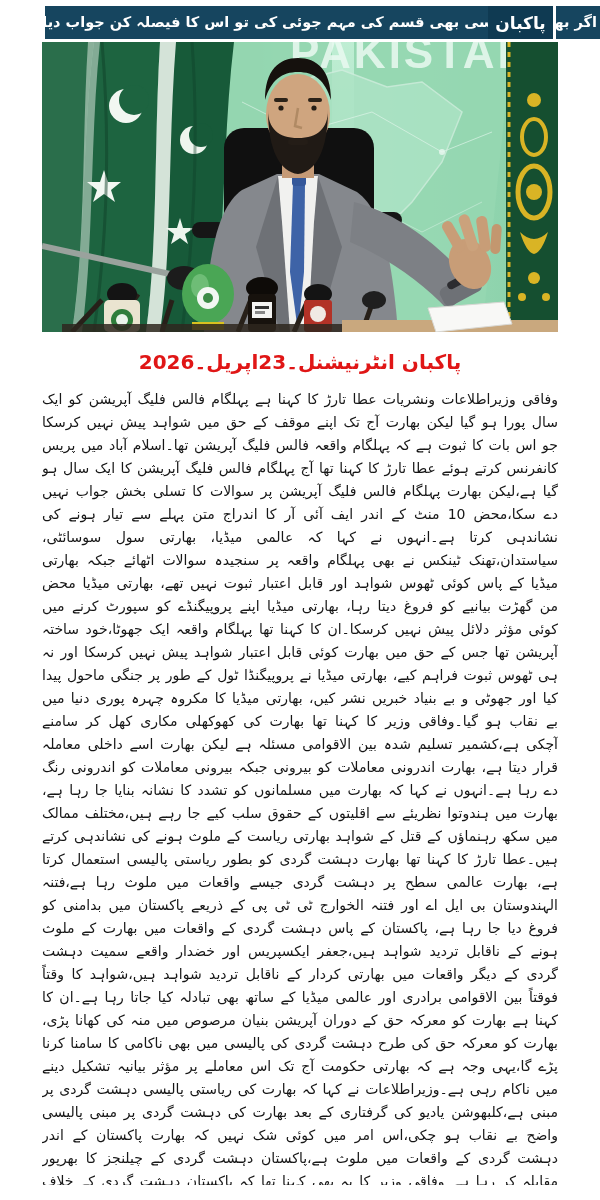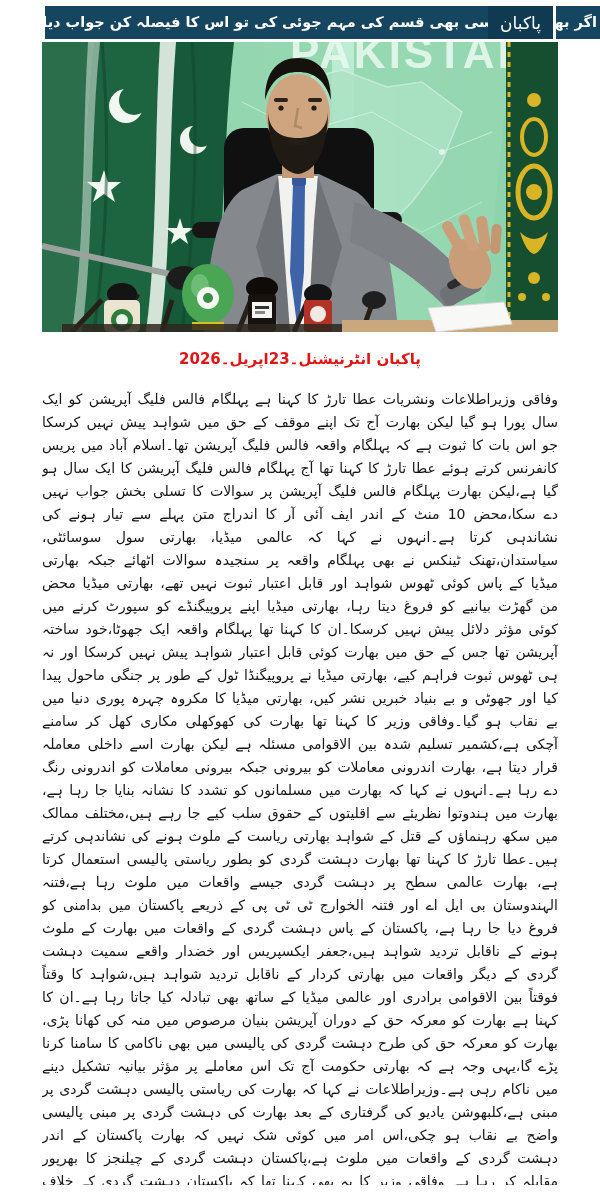--- a/index.html
+++ b/index.html
@@ -19,35 +19,35 @@
     position:absolute; right:3px; top:0; height:33px; line-height:33px;
     direction:rtl; unicode-bidi:plaintext; white-space:nowrap;
     color:#ffffff; font-size:14.5px; font-weight:bold;
   }
   .logo-box {
     position:absolute; right:44px; top:0; bottom:0; width:68px;
     background:#0f3a52; border-right:3px solid #ffffff;
     display:flex; align-items:center; justify-content:center;
   }
   .logo-box span {
-    color:#ffffff; font-size:17px; font-weight:normal; direction:rtl;
+    color:#ffffff; font-size:17px; font-weight:bold; direction:rtl;
   }
 
   
   .photo {
     position:absolute; left:42px; top:42px; width:516px; height:290px;
     overflow:hidden; background:#7cc49c;
   }
   .photo svg { display:block; }
 
   
   .dateline {
     position:absolute; left:0; right:0; top:350px; height:24px;
     text-align:center; direction:rtl;
-    color:#e01616; font-size:15px; font-weight:bold;
+    color:#e01616; font-size:20px; font-weight:bold;
   }
 
   
   .article {
     position:absolute; left:42px; top:388px; width:516px; height:797px;
     overflow:hidden;
   }
   .article p {
     direction:rtl; text-align:justify; text-align-last:center;
     color:#161616; font-size:14px; line-height:23px;

